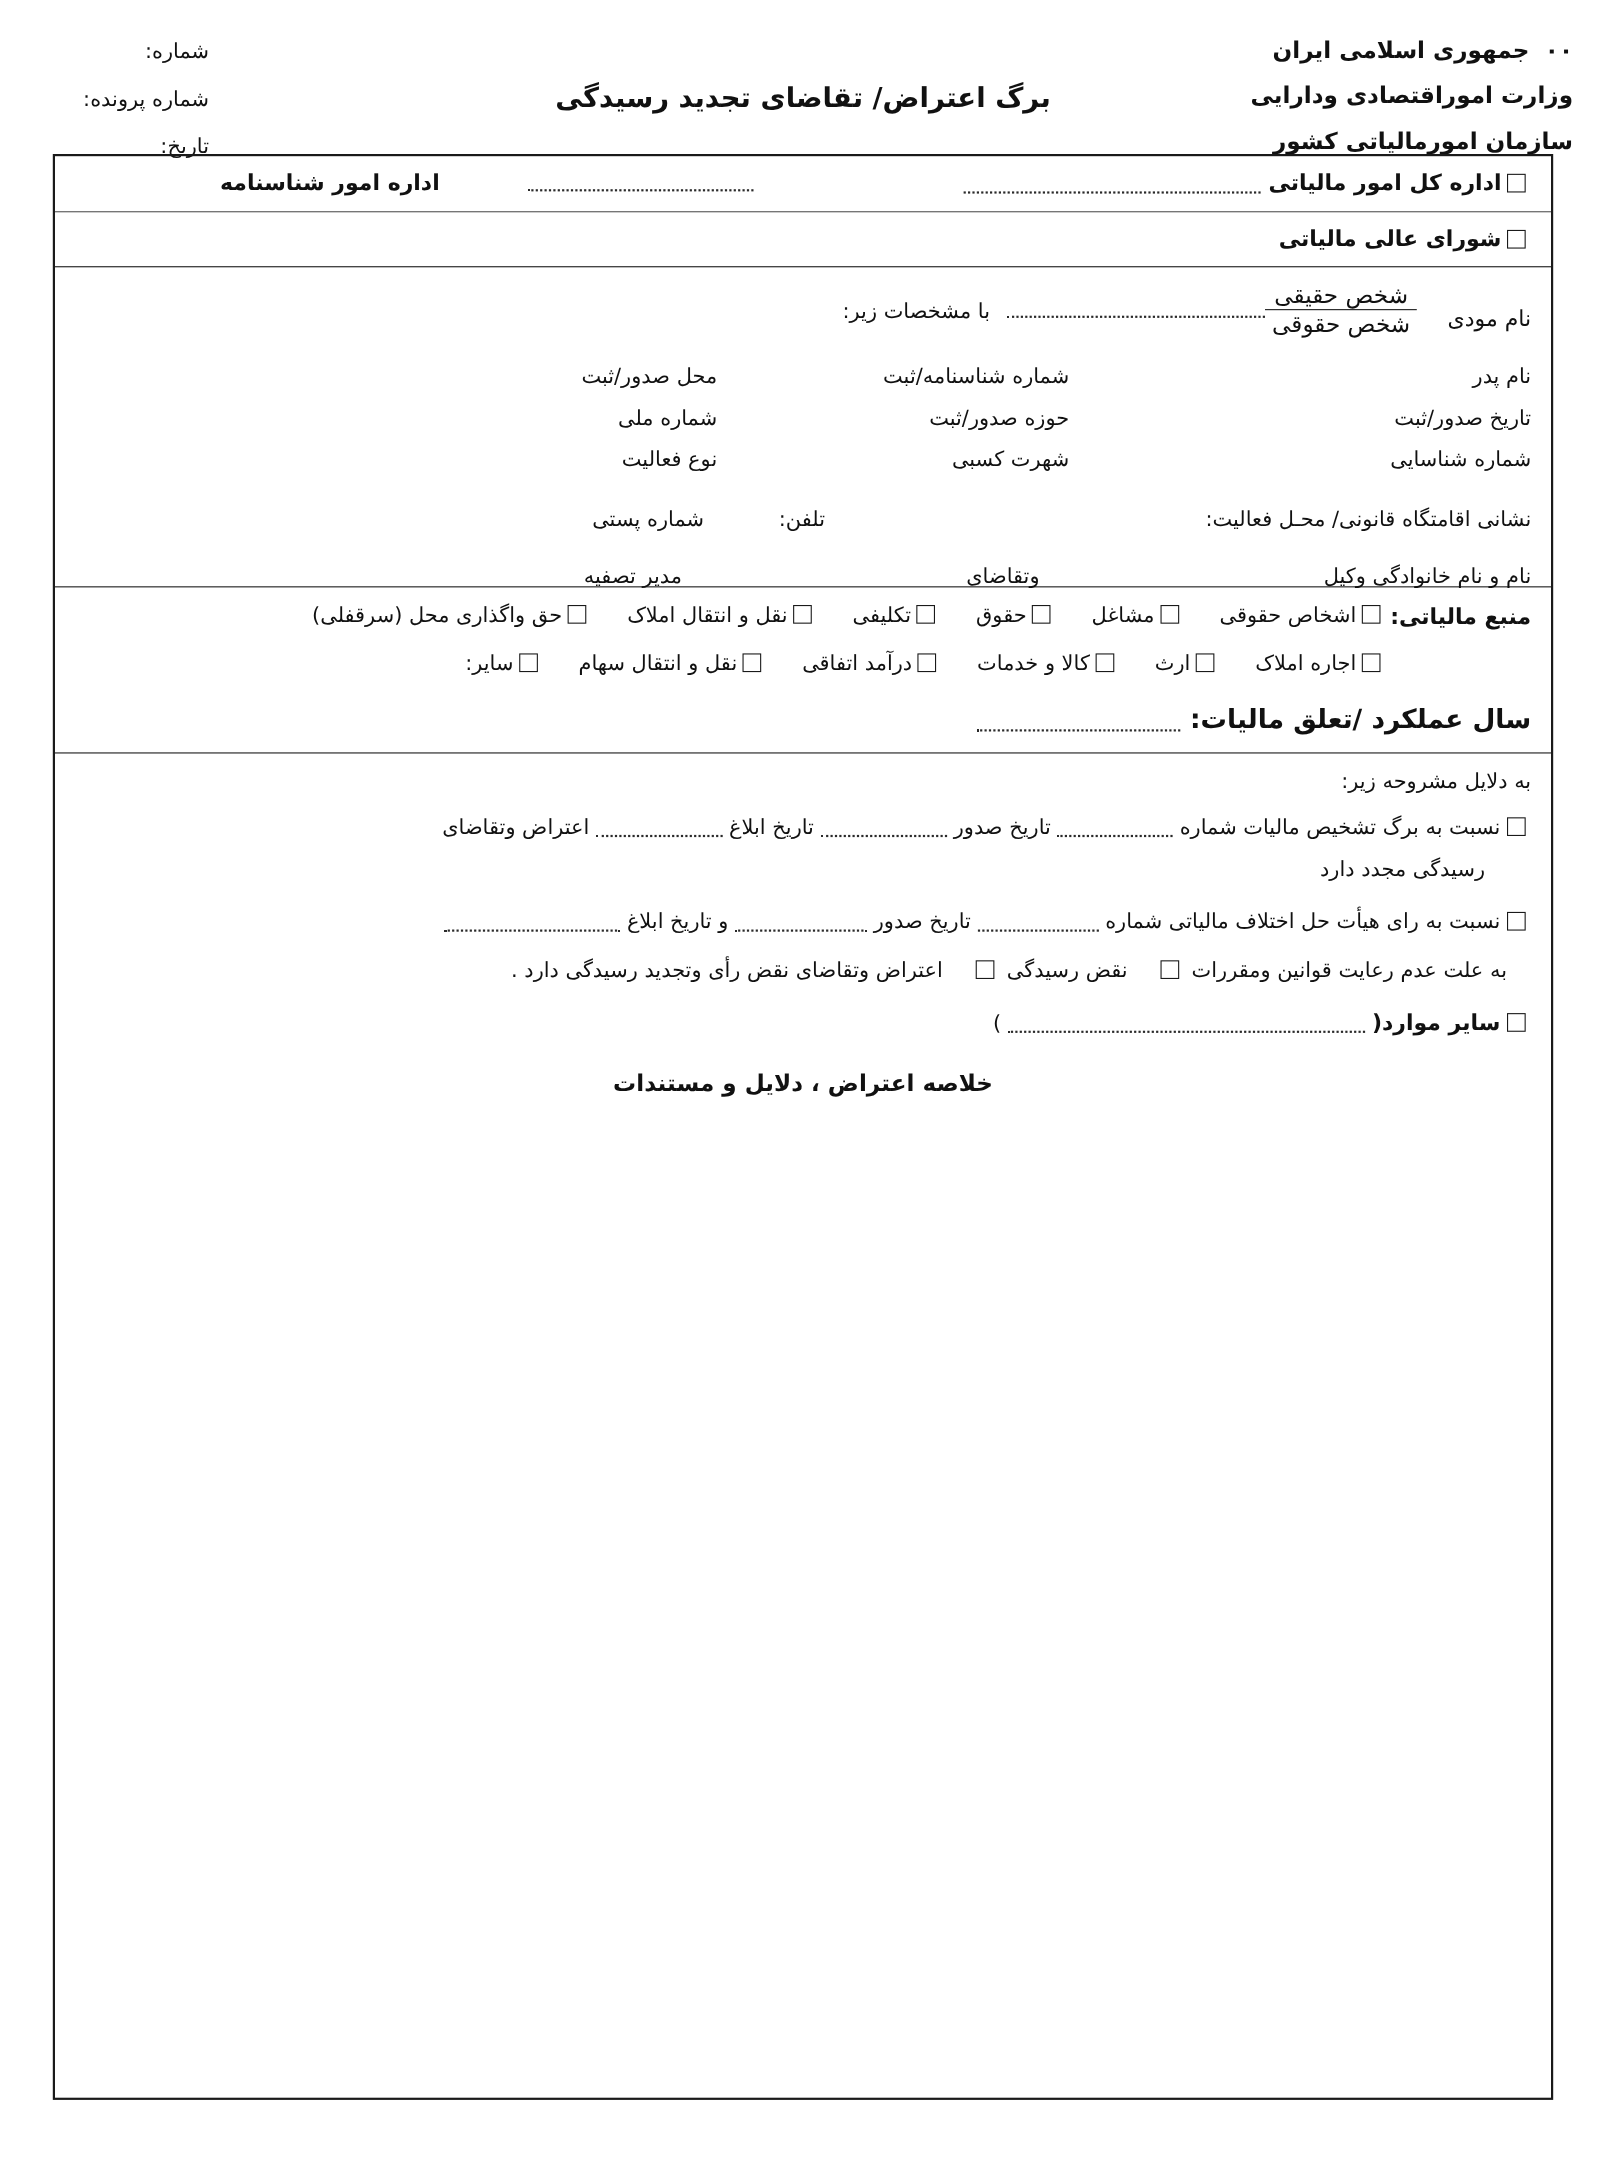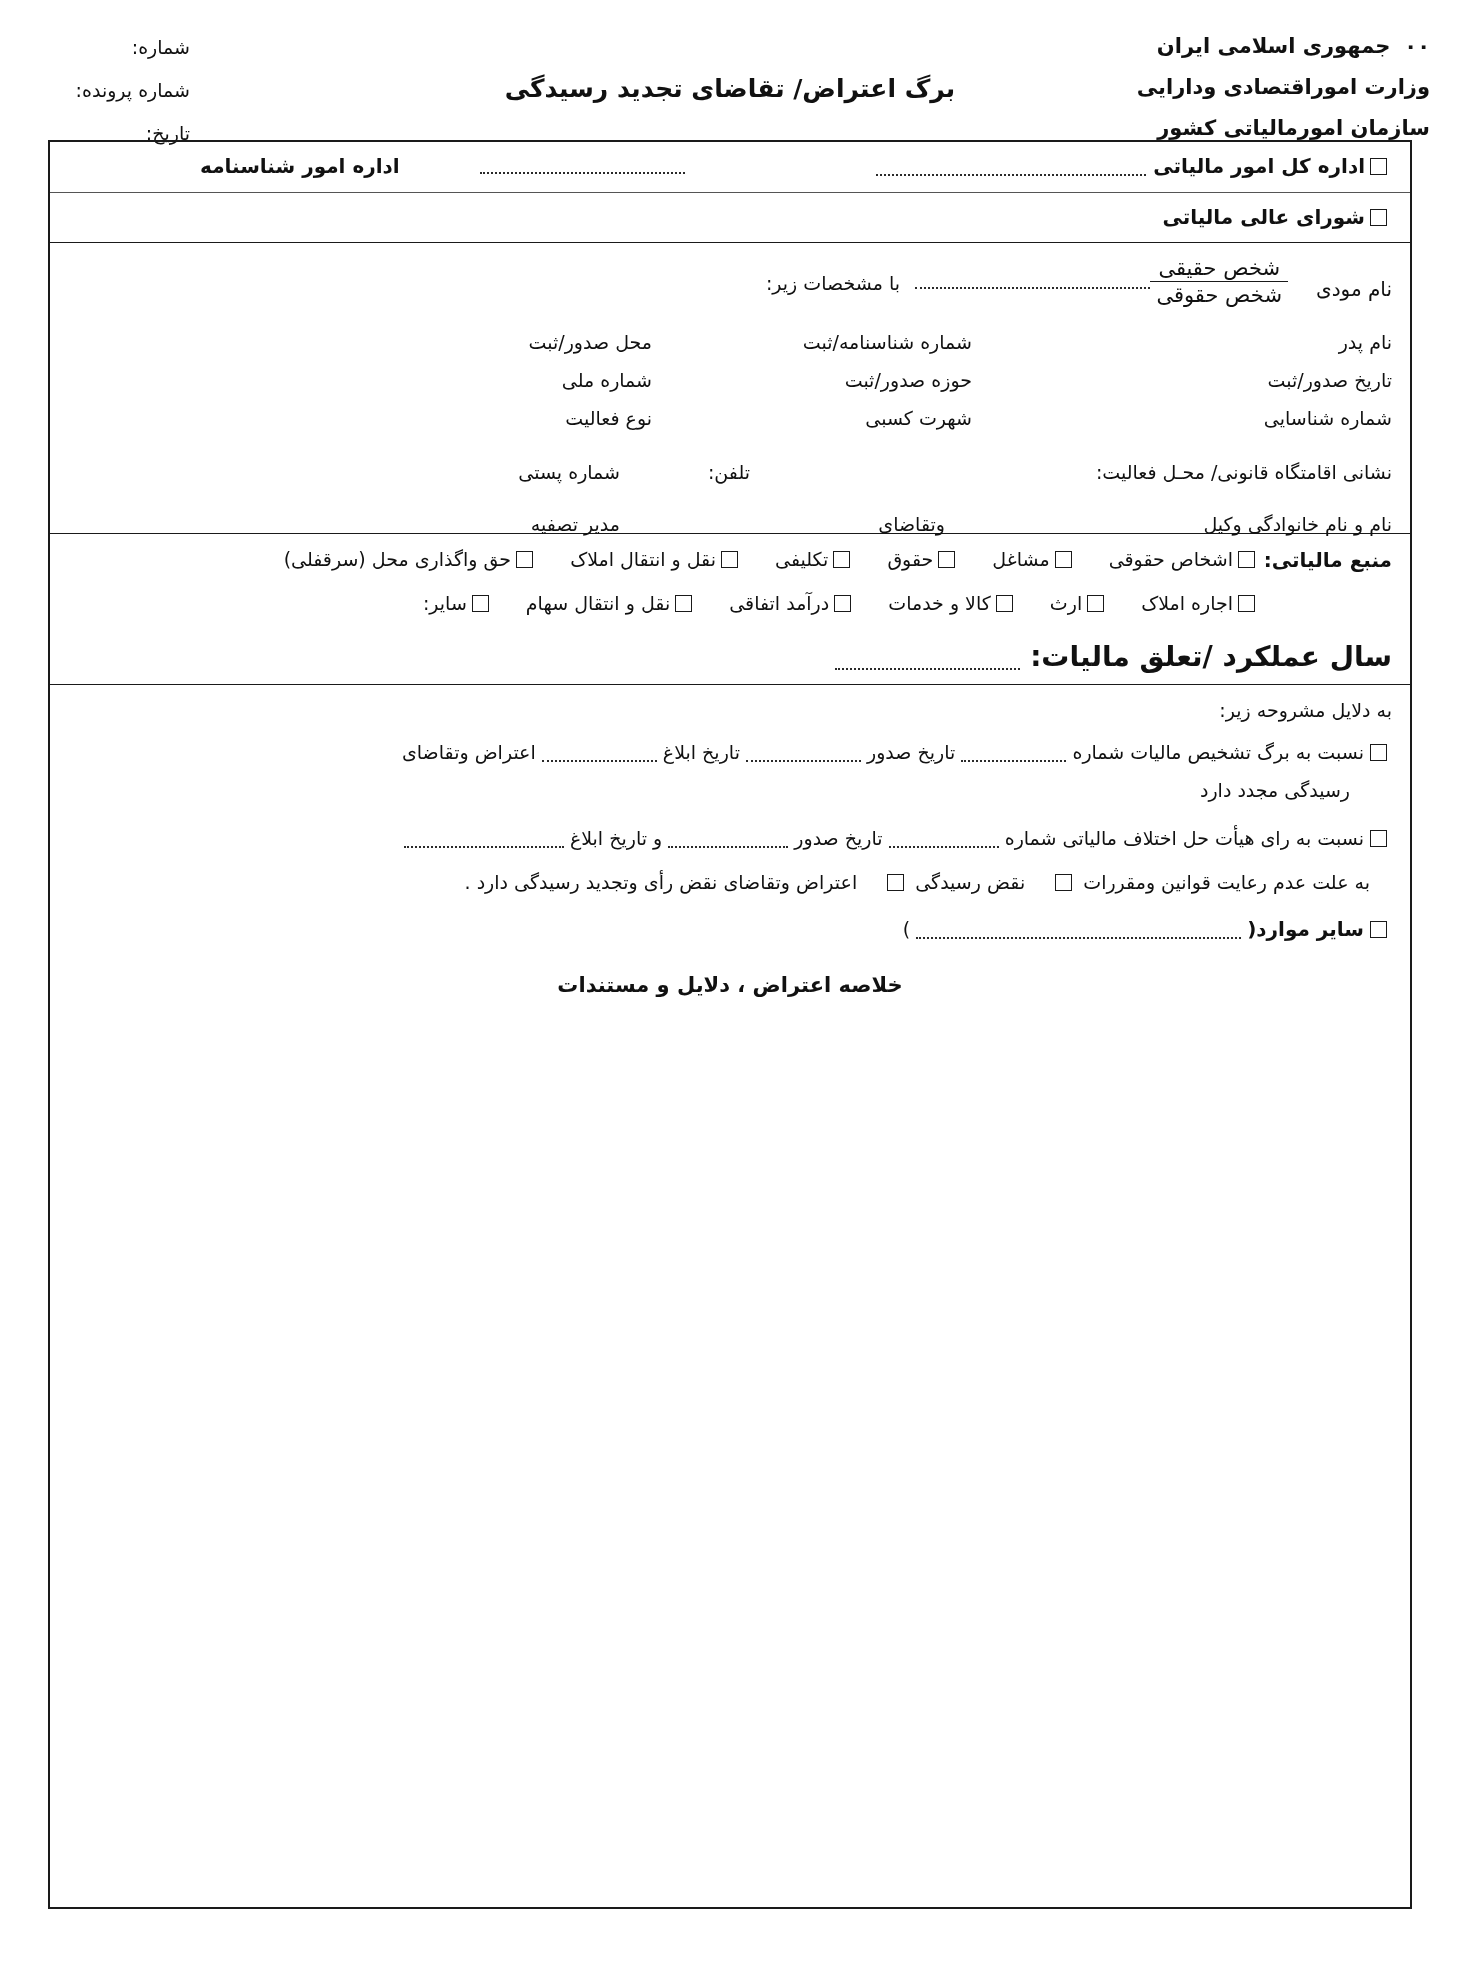--- a/index.html
+++ b/index.html
@@ -66,33 +66,33 @@
   .with-spec{position:absolute;right:510px;top:29px;font-size:19px;white-space:nowrap;}
 
   .grid3{position:absolute;right:18px;left:18px;top:88px;}
   .g-row{position:relative;height:38px;}
   .g-c1{position:absolute;right:0;font-size:19px;white-space:nowrap;}
   .g-c2{position:absolute;right:420px;font-size:19px;white-space:nowrap;}
   .g-c3{position:absolute;right:740px;font-size:19px;white-space:nowrap;}
 
   .addr{position:absolute;right:18px;top:218px;font-size:19px;white-space:nowrap;}
   .tel{position:absolute;right:660px;top:218px;font-size:19px;white-space:nowrap;}
-  .post{position:absolute;right:790px;top:218px;font-size:19px;white-space:nowrap;}
+  .post{position:absolute;right:770px;top:218px;font-size:19px;white-space:nowrap;}
 
   .vakil{position:absolute;right:18px;top:270px;font-size:19px;white-space:nowrap;}
   .modir-amel{position:absolute;right:465px;top:270px;font-size:19px;white-space:nowrap;}
   .modir-tas{position:absolute;right:790px;top:270px;font-size:19px;white-space:nowrap;}
 
   
   .s3{height:150px;position:relative;}
   .src-title{position:absolute;right:18px;top:14px;font-size:20px;font-weight:bold;white-space:nowrap;}
   .src-row1{position:absolute;right:150px;left:18px;top:14px;font-size:19px;white-space:nowrap;}
   .src-row2{position:absolute;right:150px;left:18px;top:58px;font-size:19px;white-space:nowrap;}
   .src-row1 .it,.src-row2 .it{margin-left:26px;}
-  .sal{position:absolute;right:18px;top:106px;font-size:28px;font-weight:bold;white-space:nowrap;}
+  .sal{position:absolute;right:18px;top:106px;font-size:24px;font-weight:bold;white-space:nowrap;}
   .sal .dots{width:185px;}
 
   
   .s4{position:relative;}
   .reasons-head{position:absolute;right:18px;top:14px;font-size:19px;white-space:nowrap;}
   .rline{position:absolute;right:18px;left:18px;font-size:19px;white-space:nowrap;}
   .rline .cb{margin-left:6px;}
   .r2nd{position:absolute;right:60px;font-size:19px;white-space:nowrap;}
   .summary-title{
     position:absolute;left:0;right:0;text-align:center;

